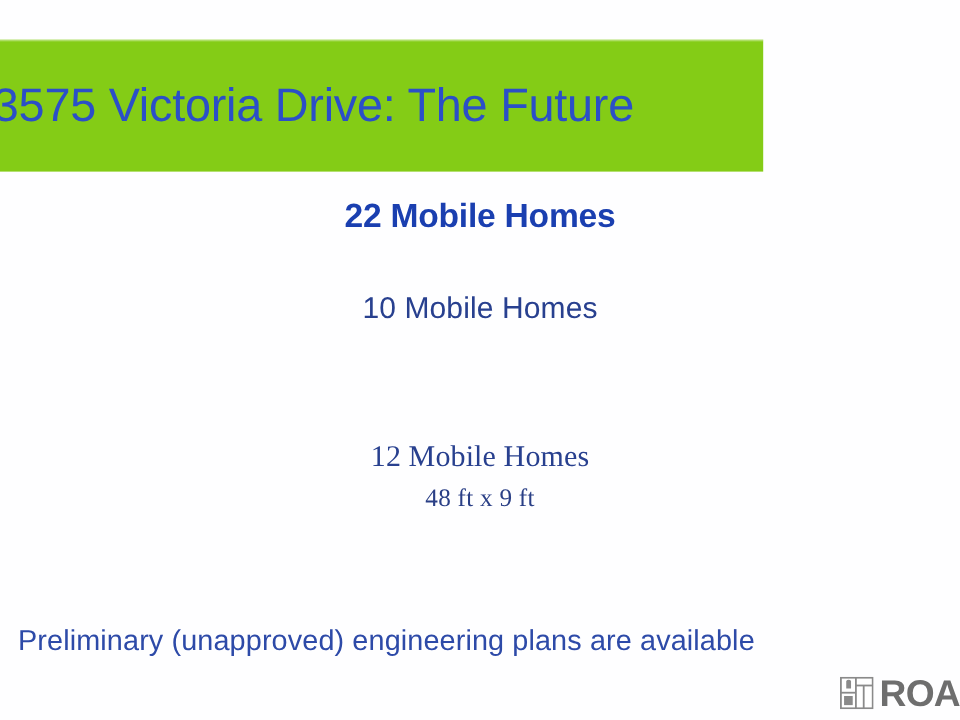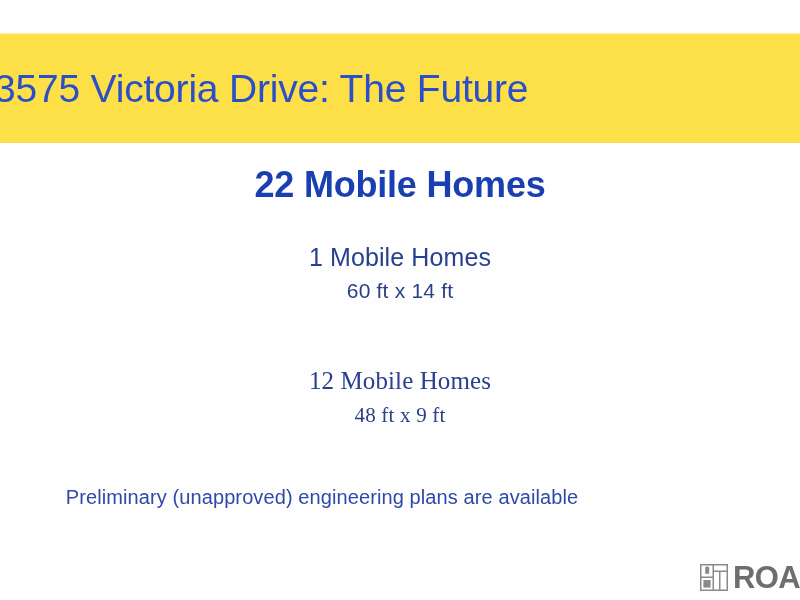--- a/index.html
+++ b/index.html
@@ -22,23 +22,23 @@
     height: 600px;
     background: #fefeff;
     overflow: hidden;
   }
 
   
   #title-banner {
     position: absolute;
     left: 0;
     top: 33px;
-    width: 800px;
+    width: 636px;
     height: 110px;
-    background: #fde047;
+    background: #84cc16;
     display: flex;
     align-items: center;
     box-sizing: border-box;
   }
   #title-banner::after {
     
     content: "";
     position: absolute;
     left: 0; right: 0; top: 0;
     height: 2px;
@@ -64,21 +64,21 @@
     width: 800px;
     height: 457px;
     text-align: center;
     color: #1f3fae;
   }
 
   .headline {
     position: absolute;
     left: 0;
     width: 800px;
-    font-size: 36px;
+    font-size: 28px;
     font-weight: 700;
     letter-spacing: -0.2px;
     color: #1a3fb0;
     line-height: 1.1;
   }
 
   .group {
     position: absolute;
     left: 0;
     width: 800px;
@@ -96,25 +96,26 @@
     font-weight: 400;
     color: #2a3f86;
     line-height: 1.15;
     letter-spacing: 0.2px;
   }
 
   #footnote {
     position: absolute;
     left: 0;
     width: 644px;
-    font-size: 20px;
+    font-size: 24px;
     font-weight: 400;
     color: #2d4aa8;
     letter-spacing: 0.1px;
     line-height: 1.2;
+    margin-top: 36px;
   }
 
   
   #headline-22   { top: 22px; }
   #group-1       { top: 100px; }
   #group-2       { top: 224px; font-family: Liberation Serif, serif; }
   #footnote      { top: 342px; }
 
   
   #logo {
@@ -149,22 +150,21 @@
 
   <div id="title-banner">
     <div id="title-text">3575 Victoria Drive: The Future</div>
   </div>
 
   <div id="content">
 
     <div id="headline-22" class="headline">22 Mobile Homes</div>
 
     <div id="group-1" class="group">
-      <div class="group-title">1 Mobile Homes</div>
-      <div class="group-dims">60 ft  x 14 ft</div>
+      <div class="group-title">10 Mobile Homes</div>
     </div>
 
     <div id="group-2" class="group">
       <div class="group-title">12 Mobile Homes</div>
       <div class="group-dims">48 ft  x 9 ft</div>
     </div>
 
     <div id="footnote">Preliminary (unapproved) engineering plans are available</div>
   </div>
 

